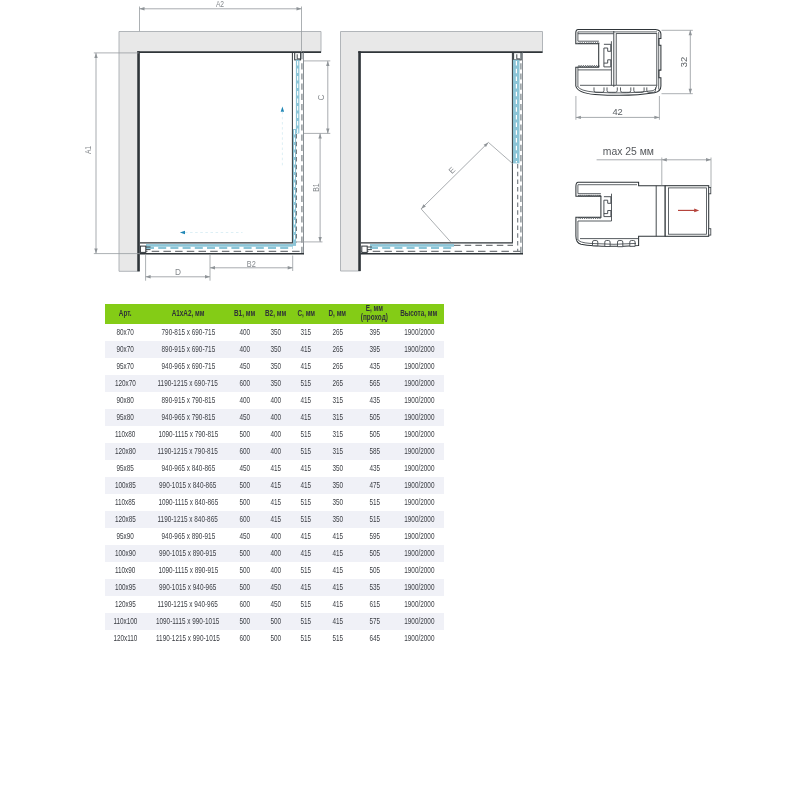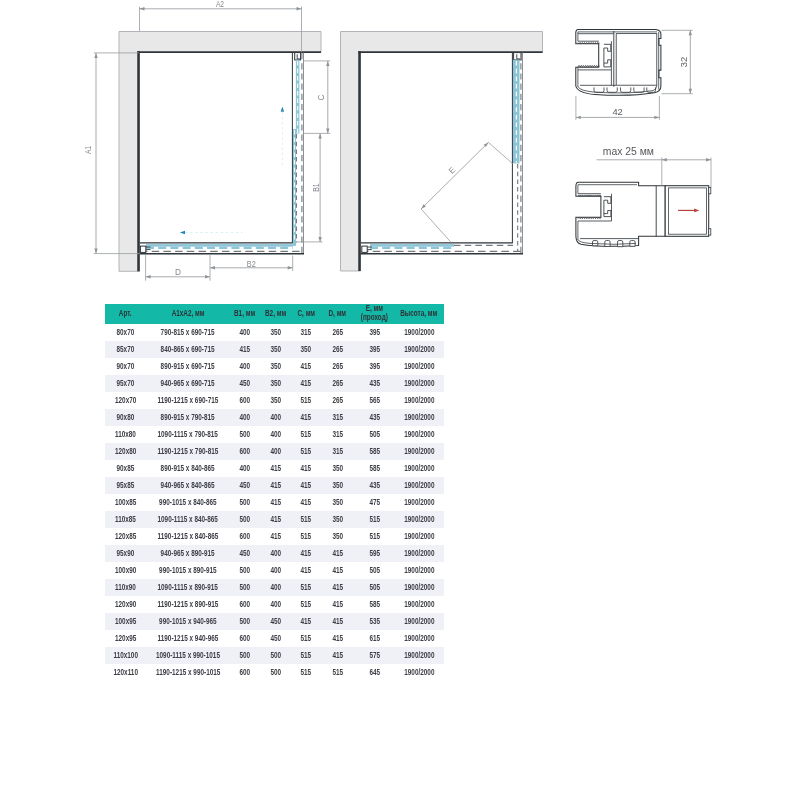--- a/index.html
+++ b/index.html
@@ -1,21 +1,21 @@
 <!DOCTYPE html>
 <html><head><meta charset="utf-8">
 <style>
 html,body{margin:0;padding:0;background:#fff;}
 #page{position:relative;width:736px;height:800px;overflow:hidden;background:#fff;
   font-family:"Liberation Sans",sans-serif;}
 table.t{position:absolute;left:105px;top:303.75px;width:339px;border-collapse:collapse;
   table-layout:fixed;font-size:8.2px;color:#3b3e44;}
-table.t thead tr{height:20px;background:#14b8a6;}
+table.t thead tr{height:20px;background:#84cc16;}
 table.t thead td{font-weight:bold;color:#2f3237;}
-table.t tbody tr{height:17px;font-weight:bold;}
+table.t tbody tr{height:17px;}
 table.t tbody tr:nth-child(even){background:#f0f1f7;}
 table.t td{text-align:center;vertical-align:middle;padding:0;overflow:visible;}
 table.t td span{display:inline-block;transform:scaleX(0.78);transform-origin:50% 50%;white-space:nowrap;}
 table.t thead td span{line-height:8.6px;}
 </style></head>
 <body>
 <div id="page">
 <svg width="800" height="300" viewBox="0 0 800 300" style="position:absolute;left:0;top:0">
 <g font-family="Liberation Sans, sans-serif">
 <path d="M119,31.5 H321 V52.5 H139.5 V271.3 H119 Z" fill="#e8e8e8" stroke="#a9aeb2" stroke-width="0.9"></path>
@@ -196,40 +196,30 @@
           <td><span>80x70</span></td>
           <td><span>790-815 x 690-715</span></td>
           <td><span>400</span></td>
           <td><span>350</span></td>
           <td><span>315</span></td>
           <td><span>265</span></td>
           <td><span>395</span></td>
           <td><span>1900/2000</span></td>
         </tr>
 <tr>
-          <td><span>85x70</span></td>
-          <td><span>840-865 x 690-715</span></td>
-          <td><span>415</span></td>
-          <td><span>350</span></td>
-          <td><span>350</span></td>
+          <td><span>90x70</span></td>
+          <td><span>890-915 x 690-715</span></td>
+          <td><span>400</span></td>
+          <td><span>350</span></td>
+          <td><span>415</span></td>
           <td><span>265</span></td>
           <td><span>395</span></td>
           <td><span>1900/2000</span></td>
         </tr>
 <tr>
-          <td><span>90x70</span></td>
-          <td><span>890-915 x 690-715</span></td>
-          <td><span>400</span></td>
-          <td><span>350</span></td>
-          <td><span>415</span></td>
-          <td><span>265</span></td>
-          <td><span>395</span></td>
-          <td><span>1900/2000</span></td>
-        </tr>
-<tr>
           <td><span>95x70</span></td>
           <td><span>940-965 x 690-715</span></td>
           <td><span>450</span></td>
           <td><span>350</span></td>
           <td><span>415</span></td>
           <td><span>265</span></td>
           <td><span>435</span></td>
           <td><span>1900/2000</span></td>
         </tr>
 <tr>
@@ -246,50 +236,50 @@
           <td><span>90x80</span></td>
           <td><span>890-915 x 790-815</span></td>
           <td><span>400</span></td>
           <td><span>400</span></td>
           <td><span>415</span></td>
           <td><span>315</span></td>
           <td><span>435</span></td>
           <td><span>1900/2000</span></td>
         </tr>
 <tr>
+          <td><span>95x80</span></td>
+          <td><span>940-965 x 790-815</span></td>
+          <td><span>450</span></td>
+          <td><span>400</span></td>
+          <td><span>415</span></td>
+          <td><span>315</span></td>
+          <td><span>505</span></td>
+          <td><span>1900/2000</span></td>
+        </tr>
+<tr>
           <td><span>110x80</span></td>
           <td><span>1090-1115 x 790-815</span></td>
           <td><span>500</span></td>
           <td><span>400</span></td>
           <td><span>515</span></td>
           <td><span>315</span></td>
           <td><span>505</span></td>
           <td><span>1900/2000</span></td>
         </tr>
 <tr>
           <td><span>120x80</span></td>
           <td><span>1190-1215 x 790-815</span></td>
           <td><span>600</span></td>
           <td><span>400</span></td>
           <td><span>515</span></td>
           <td><span>315</span></td>
           <td><span>585</span></td>
           <td><span>1900/2000</span></td>
         </tr>
 <tr>
-          <td><span>90x85</span></td>
-          <td><span>890-915 x 840-865</span></td>
-          <td><span>400</span></td>
-          <td><span>415</span></td>
-          <td><span>415</span></td>
-          <td><span>350</span></td>
-          <td><span>585</span></td>
-          <td><span>1900/2000</span></td>
-        </tr>
-<tr>
           <td><span>95x85</span></td>
           <td><span>940-965 x 840-865</span></td>
           <td><span>450</span></td>
           <td><span>415</span></td>
           <td><span>415</span></td>
           <td><span>350</span></td>
           <td><span>435</span></td>
           <td><span>1900/2000</span></td>
         </tr>
 <tr>
@@ -343,30 +333,20 @@
           <td><span>1900/2000</span></td>
         </tr>
 <tr>
           <td><span>110x90</span></td>
           <td><span>1090-1115 x 890-915</span></td>
           <td><span>500</span></td>
           <td><span>400</span></td>
           <td><span>515</span></td>
           <td><span>415</span></td>
           <td><span>505</span></td>
-          <td><span>1900/2000</span></td>
-        </tr>
-<tr>
-          <td><span>120x90</span></td>
-          <td><span>1190-1215 x 890-915</span></td>
-          <td><span>600</span></td>
-          <td><span>400</span></td>
-          <td><span>515</span></td>
-          <td><span>415</span></td>
-          <td><span>585</span></td>
           <td><span>1900/2000</span></td>
         </tr>
 <tr>
           <td><span>100x95</span></td>
           <td><span>990-1015 x 940-965</span></td>
           <td><span>500</span></td>
           <td><span>450</span></td>
           <td><span>415</span></td>
           <td><span>415</span></td>
           <td><span>535</span></td>

